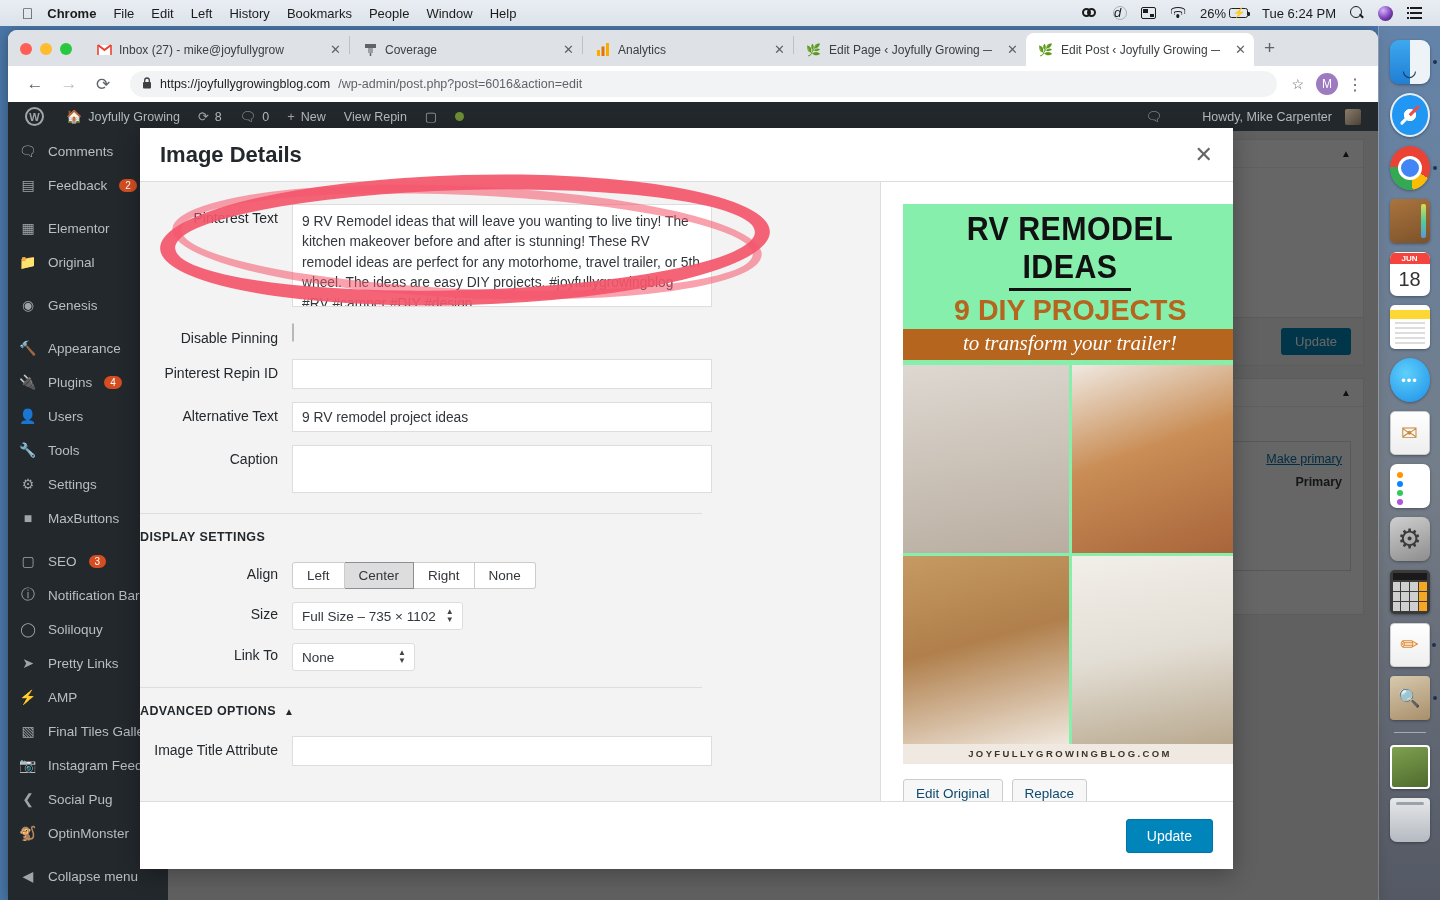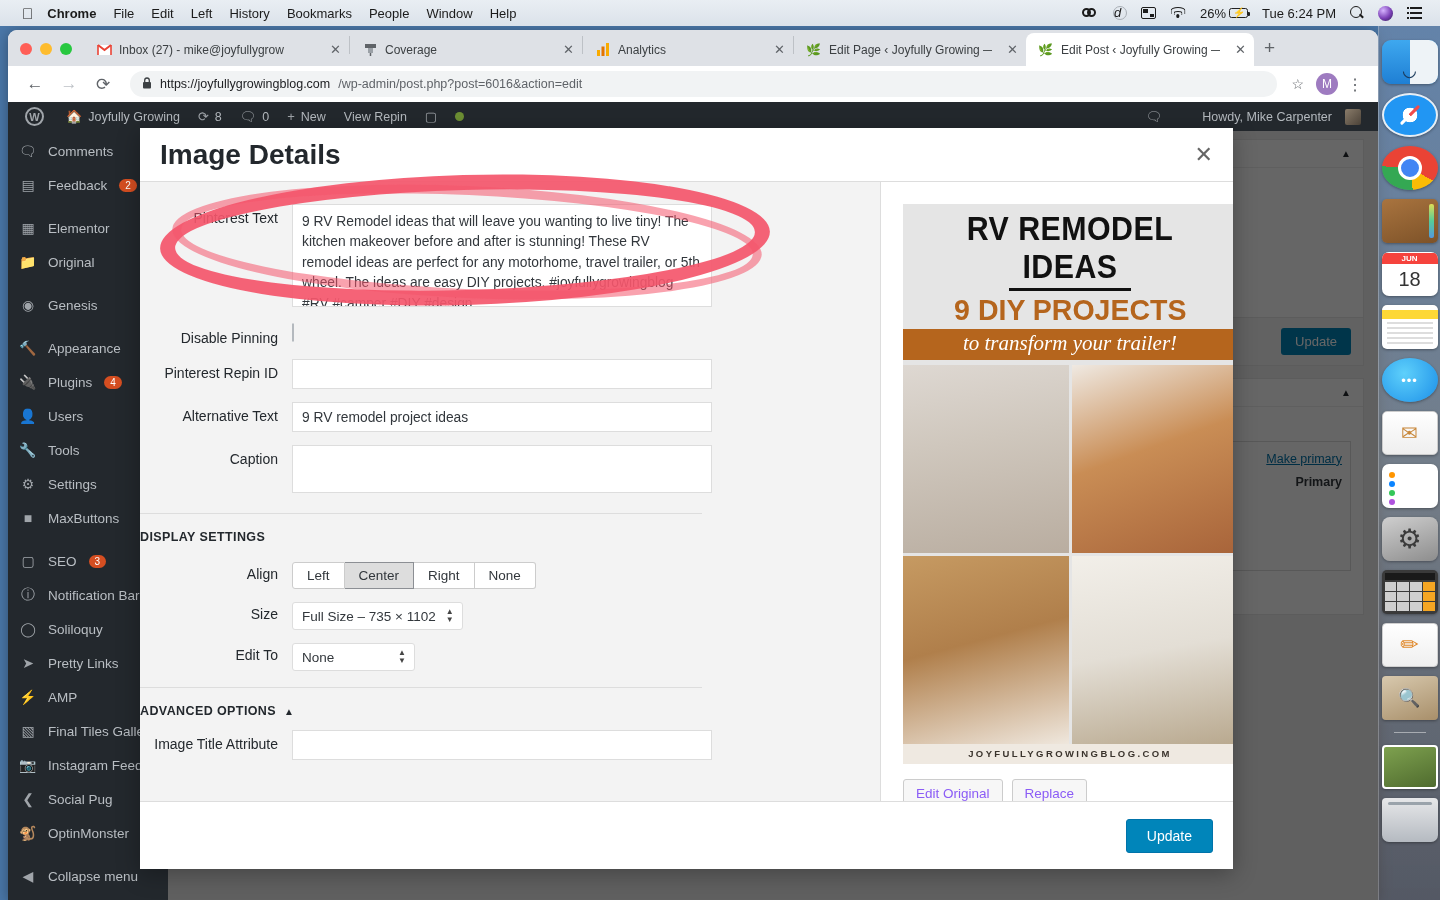--- a/index.html
+++ b/index.html
@@ -118,21 +118,21 @@
 
   
   .wp-overlay { position:absolute; left:0; top:0; width:1370px; height:798px; background:rgba(0,0,0,.6); }
 
   
   .modal {
     position:absolute; left:140px; top:128px; width:1093px; height:741px;
     background:#fff; box-shadow:0 5px 22px rgba(0,0,0,.3); z-index:30; display:flex; flex-direction:column;
   }
   .modal-hd { height:54px; border-bottom:1px solid #ddd; display:flex; align-items:center; padding:0 20px; flex:0 0 54px;}
-  .modal-title { font-size:28px; font-weight:bold; color:#23282d;}
+  .modal-title { font-size:22px; font-weight:bold; color:#23282d;}
   .modal-x { margin-left:auto; font-size:22px; color:#666; line-height:1;}
   .modal-bd { flex:1; display:flex; background:#f3f3f3; overflow:hidden;}
   .modal-left { flex:1; padding:22px 22px 0 0; overflow:hidden;}
   .modal-right { width:353px; flex:0 0 353px; background:#fff; border-left:1px solid #ddd; padding:22px 0 0 22px;}
   .modal-ft { height:68px; flex:0 0 68px; background:#fff; border-top:1px solid #ddd; display:flex; align-items:center; justify-content:flex-end; padding:0 20px;}
   .ft-update { background:#0085ba; color:#fff; border-radius:3px; padding:8px 20px; font-size:14px; border:1px solid #0073aa;}
 
   .frow { display:flex; align-items:flex-start; margin-bottom:13px; }
   .flabel { width:152px; flex:0 0 152px; text-align:right; padding-right:14px; font-size:14px; color:#23282d; padding-top:6px;}
   .fctrl { flex:1; max-width:420px; }
@@ -155,56 +155,56 @@
   .btngroup button.sel { background:#ddd; border-color:#8c8f94;}
   .fselect {
     position:relative; display:inline-flex; align-items:center; border:1px solid #ddd; background:#fff;
     border-radius:3px; font-size:13.5px; color:#32373c; height:28px; padding:0 26px 0 9px;
   }
   .fselect .arrows { position:absolute; right:8px; top:50%; transform:translateY(-50%); font-size:8px; line-height:8px; display:flex; flex-direction:column; color:#444;}
   .adv-row { display:flex; align-items:center; gap:8px; }
   .adv-caret { font-size:10px; color:#23282d; }
 
   
-  .pinimg { width:334px; background:#e5e5e5; }
+  .pinimg { width:334px; background:#86efac; }
   .pin-hero { padding:6px 0 0; text-align:center;}
   .pin-t1 { font-family:"Liberation Sans",sans-serif; font-weight:bold; font-size:33px; letter-spacing:.5px; color:#111; transform:scaleX(.92); display:inline-block;}
   .pin-rule { width:122px; height:3px; background:#111; margin:2px auto 4px;}
   .pin-t2 { font-weight:bold; font-size:30px; color:#b5651d; letter-spacing:0px; transform:scaleX(.95); display:inline-block; line-height:1.02;}
   .pin-band { background:#b5651d; color:#fff; font-family:"Liberation Serif",serif; font-style:italic; font-size:21px; padding:2px 0 4px; margin-top:3px;}
   .pin-grid { display:grid; grid-template-columns:1fr 1fr; gap:3px; margin-top:5px;}
   .pin-cell { height:188px; position:relative; overflow:hidden; }
   .pc1 { background:linear-gradient(170deg,#ded8d2 0%,#cfc7bd 40%,#b9ada0 100%);}
   .pc2 { background:linear-gradient(160deg,#efe9e2 0%,#c98d55 45%,#a8643a 100%);}
   .pc3 { background:linear-gradient(165deg,#c69a62 0%,#b07f4b 45%,#efe7dd 100%);}
   .pc4 { background:linear-gradient(170deg,#f2efe9 0%,#e3ded5 50%,#b9a98f 100%);}
   .pin-foot { background:#efe9e1; color:#3a332c; font-size:9.5px; letter-spacing:2.4px; text-align:center; font-weight:bold; padding:4px 0 5px;}
   .pin-btns { display:flex; gap:9px; margin-top:15px;}
-  .pin-btns button { background:#f7f7f7; border:1px solid #ccc; border-radius:3px; font-size:13.5px; color:#8b5cf6; padding:6px 12px; font-family:"Liberation Sans",sans-serif;}
+  .pin-btns button { background:#f7f7f7; border:1px solid #ccc; border-radius:3px; font-size:13.5px; color:#0c4a6e; padding:6px 12px; font-family:"Liberation Sans",sans-serif;}
 
   
   .annot {
     position:absolute; left:160px; top:175px; width:610px; height:130px;
     border:15px solid #f4566b; border-radius:50%; z-index:31; pointer-events:none;
     transform: rotate(-1.6deg); opacity:.92;
   }
   .annot2 {
     position:absolute; left:172px; top:186px; width:590px; height:112px;
     border:9px solid #f4566b; border-radius:50%; z-index:31; pointer-events:none;
     transform: rotate(2.5deg); opacity:.55;
   }
 
   
   .dock {
     position:absolute; right:0; top:26px; width:62px; height:874px;
     background:linear-gradient(180deg, rgba(120,140,170,.55) 0%, rgba(150,130,110,.55) 52%, rgba(90,70,58,.62) 100%);
     border-left:1px solid rgba(255,255,255,.25);
     display:flex; flex-direction:column; align-items:center; gap:9px; padding-top:14px; z-index:35;
   }
-  .dockicon { width:56px; height:44px; border-radius:9px; position:relative; flex:0 0 44px;
+  .dockicon { width:40px; height:44px; border-radius:9px; position:relative; flex:0 0 44px;
     box-shadow:0 1px 3px rgba(0,0,0,.35); display:flex;align-items:center;justify-content:center; font-size:20px;}
   .di-finder{background:linear-gradient(180deg,#3ea8ef,#1f7fd4); border-radius:9px;}
   .di-finder:before{content:"";position:absolute;right:0;top:0;width:50%;height:100%;background:#eef3f7;border-radius:0 9px 9px 0;}
   .di-finder:after{content:"◡";position:absolute;left:50%;top:46%;transform:translateX(-50%);font-size:17px;color:#1b3a5c;}
   .di-safari{background:radial-gradient(circle at 50% 50%,#fff 0 22%,#2196f3 23% 100%);border-radius:50%;border:2px solid #e6eef5;}
   .di-safari:after{content:"";position:absolute;left:50%;top:50%;width:3px;height:26px;background:linear-gradient(180deg,#f04b4b 50%,#fff 50%);transform:translate(-50%,-50%) rotate(45deg);border-radius:2px;}
   .di-chrome{border-radius:50%;background:conic-gradient(#ea4335 0 33%, #fbbc05 33% 48%, #34a853 48% 76%, #ea4335 76% 100%);}
   .di-chrome:after{content:"";position:absolute;left:50%;top:50%;width:18px;height:18px;border-radius:50%;background:#4285f4;border:3px solid #fff;transform:translate(-50%,-50%);}
   .di-contacts{background:linear-gradient(160deg,#a9743f,#7d5228);border-radius:5px;}
   .di-contacts:after{content:"";position:absolute;right:4px;top:5px;width:5px;height:34px;background:linear-gradient(180deg,#dd5,#5c9 50%,#59d);border-radius:2px;}
@@ -606,38 +606,38 @@
             <div class="flabel" style="padding-top:4px">Size</div>
             <div class="fctrl">
               <span class="fselect">
                 <span>Full Size – 735 × 1102</span>
                 <span class="arrows">▲<br>▼</span>
               </span>
             </div>
           </div>
 
           <div class="frow">
-            <div class="flabel" style="padding-top:4px">Edit To</div>
+            <div class="flabel" style="padding-top:4px">Link To</div>
             <div class="fctrl">
               <span class="fselect" style="width:123px">
                 <span>None</span>
                 <span class="arrows">▲<br>▼</span>
               </span>
             </div>
           </div>
         </div>
 
         <div class="hr"></div>
 
         <div>
           <div class="adv-row">
             <span class="sec-title">ADVANCED OPTIONS</span>
             <span class="adv-caret">▲</span>
           </div>
-          <div class="frow" style="margin-top:12px">
+          <div class="frow" style="margin-top:18px">
             <div class="flabel">Image Title Attribute</div>
             <div class="fctrl"><input class="finput" value="" style=""></div>
           </div>
         </div>
 
       </div>
 
       <div class="modal-right">
         <div class="pinimg">
           <div class="pin-hero">

